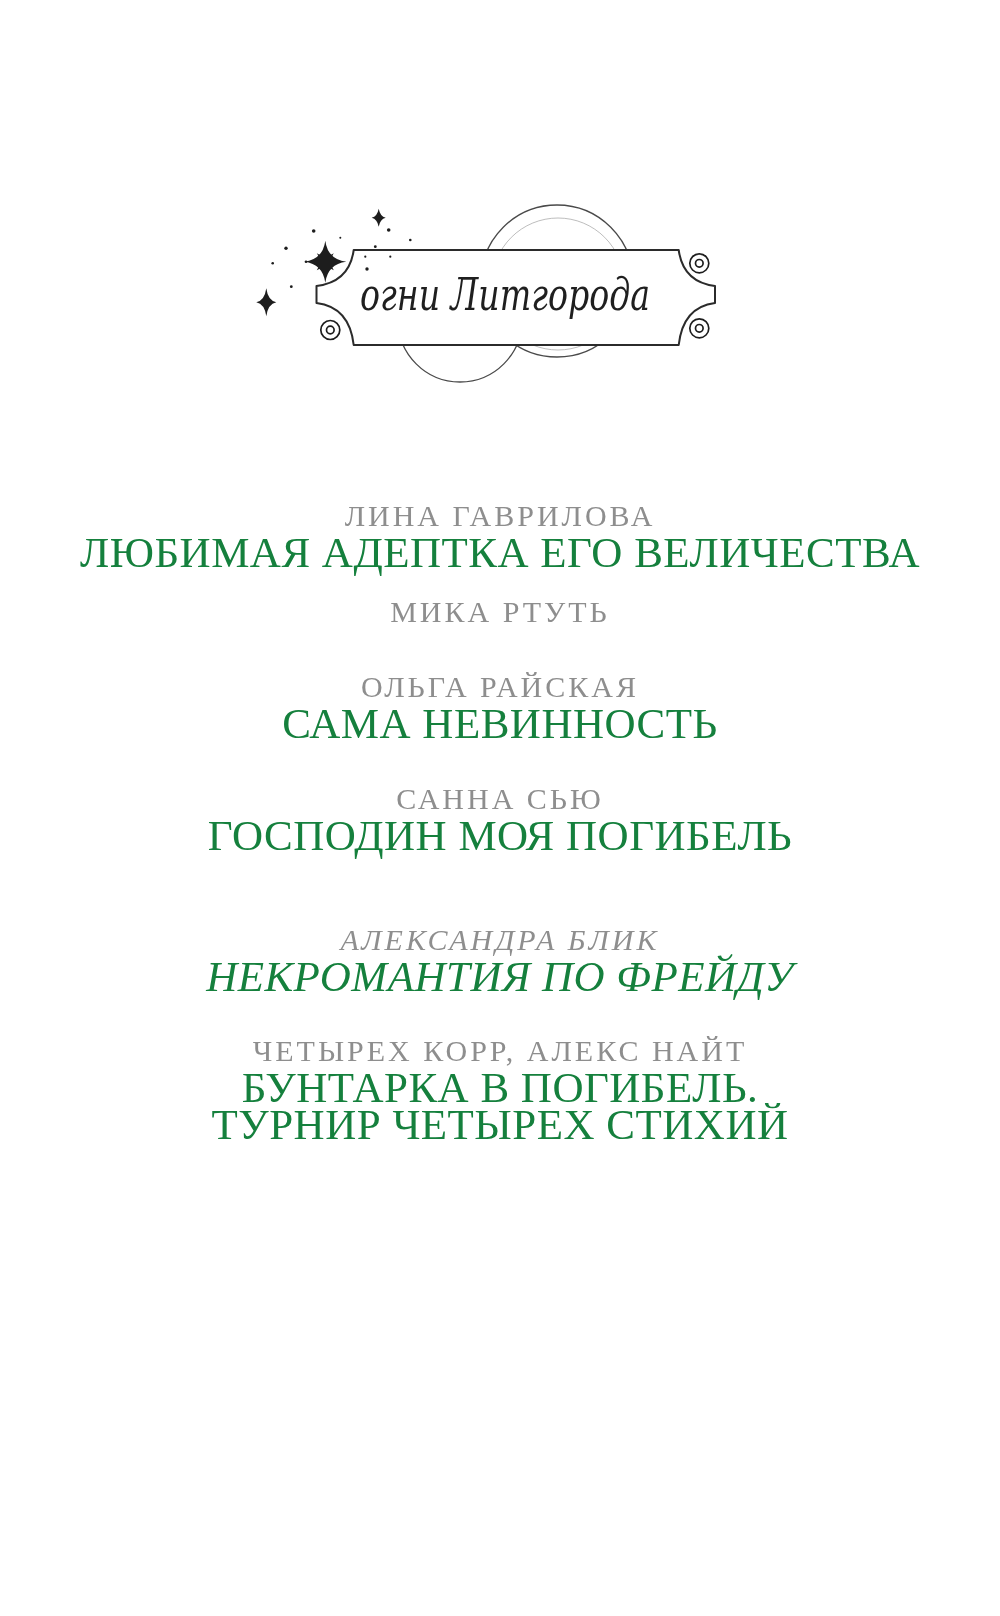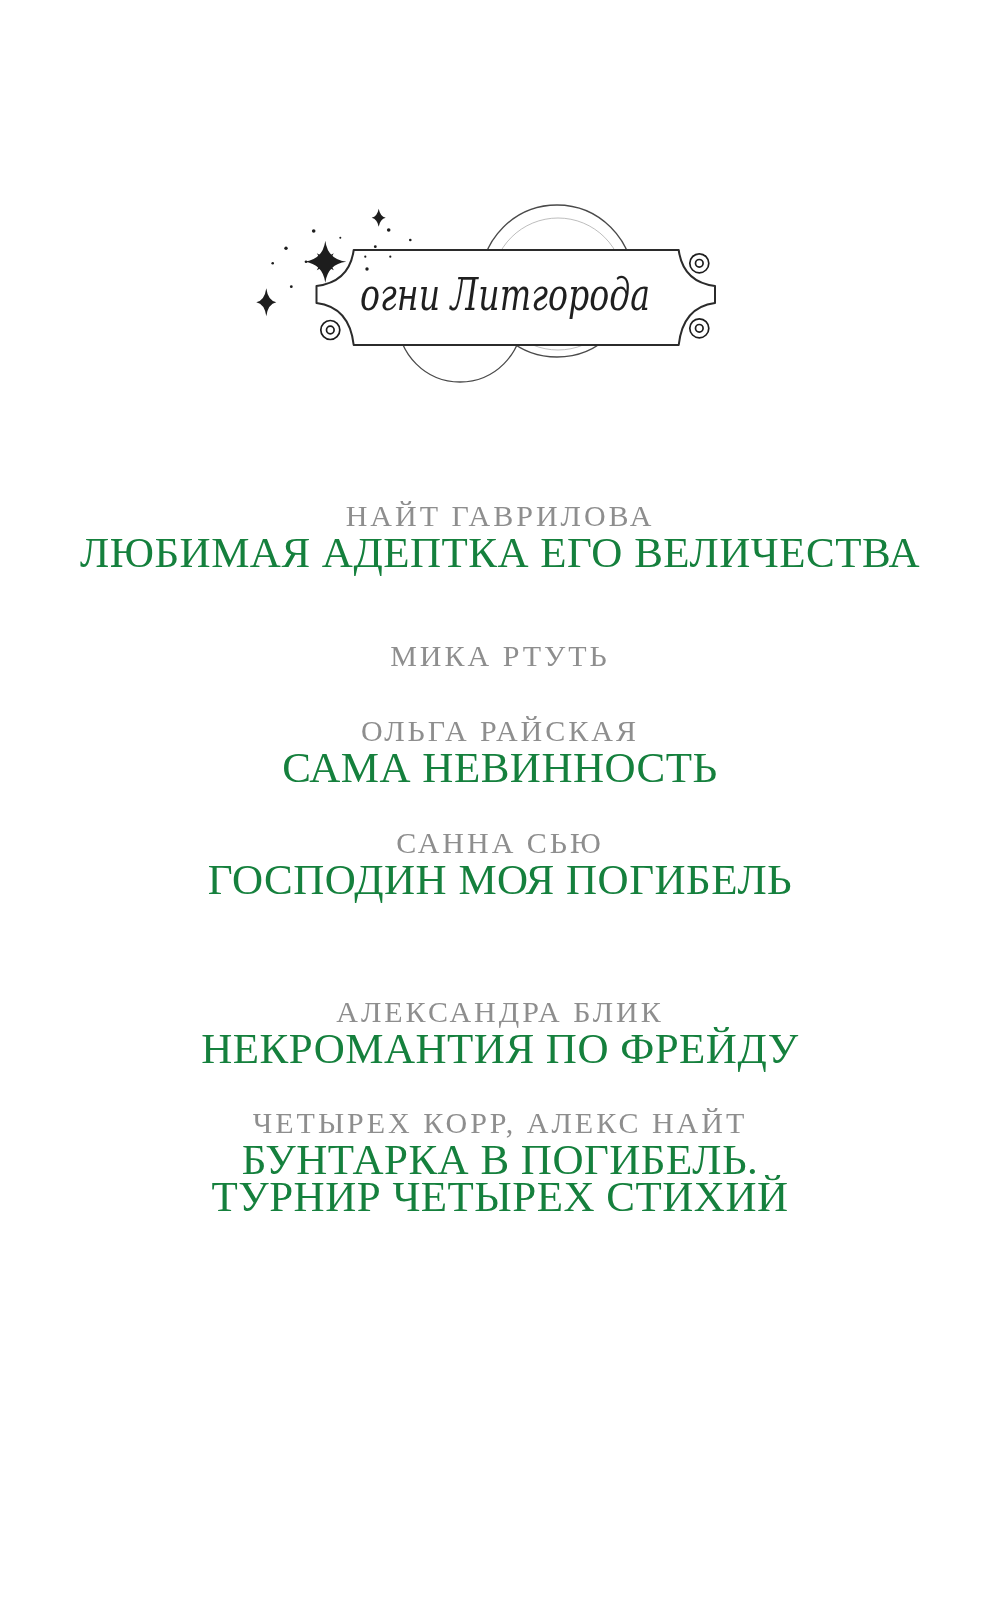--- a/index.html
+++ b/index.html
@@ -109,48 +109,48 @@
         </g>
       </g>
 
       <text class="script" x="293" y="140" text-anchor="middle" textLength="290" lengthAdjust="spacingAndGlyphs">огни Литгорода</text>
     </svg>
   </div>
 
   <div class="books" id="books">
       <section class="book" style="margin-top: 0px;">
         <div class="author">
-          <div class="line">НАЙТ ГАВРИЛОВА</div>
+          <div class="line">ЛИНА ГАВРИЛОВА</div>
         </div>
         <div class="title">
           <div class="line">ЛЮБИМАЯ АДЕПТКА ЕГО ВЕЛИЧЕСТВА</div>
         </div>
       </section>
-      <section class="book" style="margin-top: 66px;">
+      <section class="book" style="margin-top: 22px;">
         <div class="author">
           <div class="line">МИКА РТУТЬ</div>
         </div>
       </section>
       <section class="book" style="margin-top: 38px;">
         <div class="author">
           <div class="line">ОЛЬГА РАЙСКАЯ</div>
         </div>
         <div class="title">
           <div class="line">САМА НЕВИННОСТЬ</div>
         </div>
       </section>
       <section class="book" style="margin-top: 38px;">
         <div class="author">
           <div class="line">САННА СЬЮ</div>
         </div>
         <div class="title">
           <div class="line">ГОСПОДИН МОЯ ПОГИБЕЛЬ</div>
         </div>
       </section>
-      <section class="book" style="margin-top: 95px;">
+      <section class="book" style="margin-top: 67px; font-style: italic;">
         <div class="author">
           <div class="line">АЛЕКСАНДРА БЛИК</div>
         </div>
         <div class="title">
           <div class="line">НЕКРОМАНТИЯ ПО ФРЕЙДУ</div>
         </div>
       </section>
       <section class="book" style="margin-top: 37px;">
         <div class="author">
           <div class="line">ЧЕТЫРЕХ КОРР, АЛЕКС НАЙТ</div>

